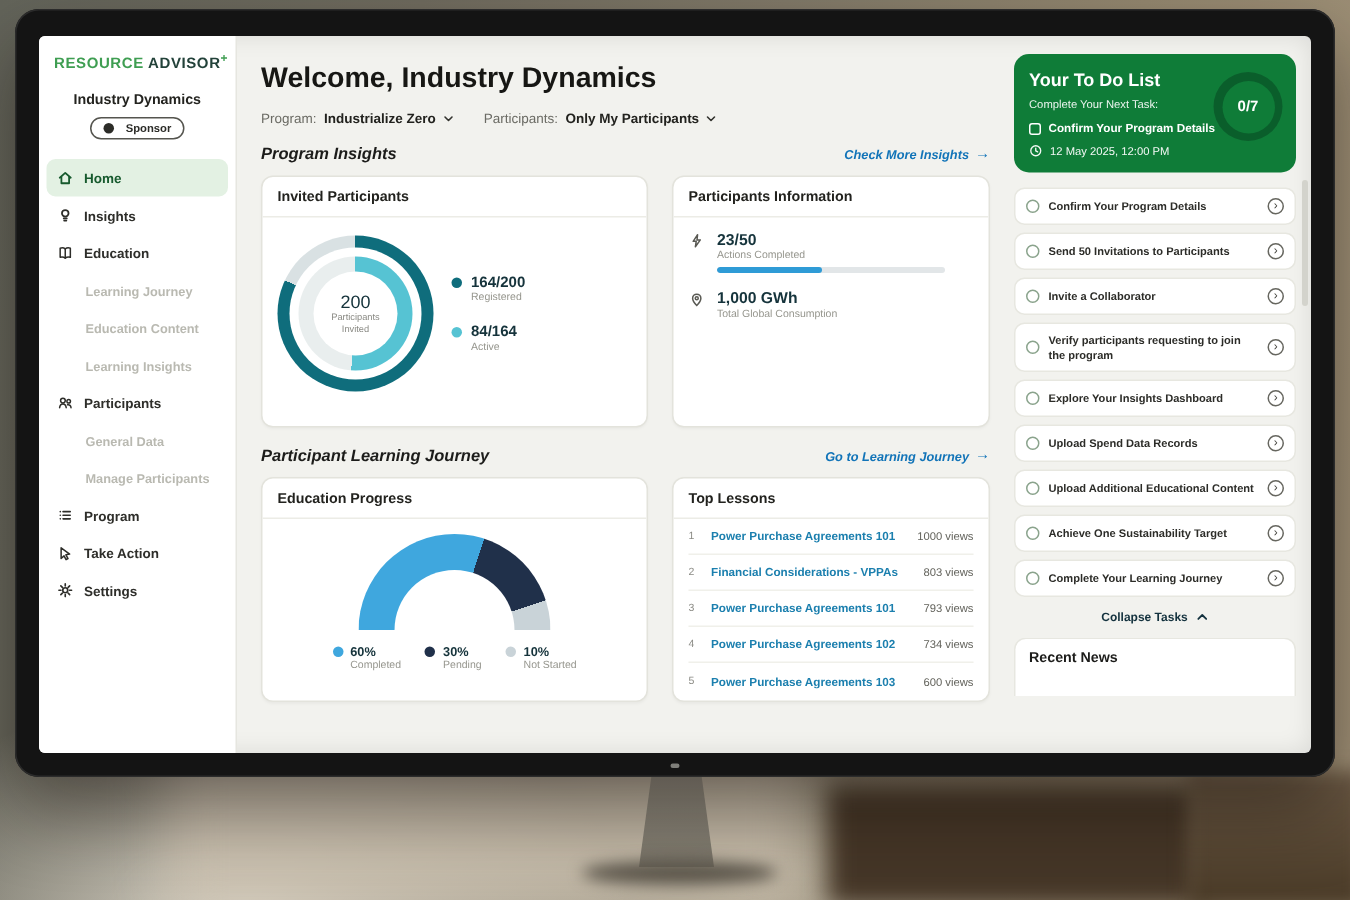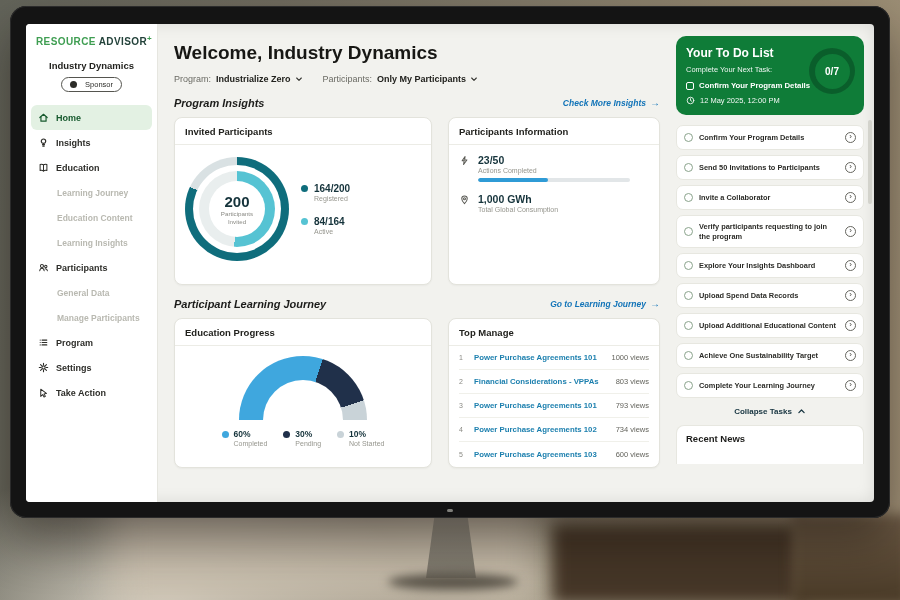--- a/index.html
+++ b/index.html
@@ -31,21 +31,21 @@
 
   
   .sidebar { position:absolute; left:0; top:0; bottom:0; width:132px; background:#fff;
     border-right:1px solid #e6e6e0; padding-top:10px; }
   .logo { padding:0 10px; font-size:10px; font-weight:bold; letter-spacing:.4px; white-space:nowrap; }
   .logo .lg1 { color:#3f9e52; }
   .logo .lg2 { color:#23423a; }
   .logo .lg3 { color:#3f9e52; font-size:8px; vertical-align:super; }
   .org { margin-top:13px; text-align:center; font-size:9.5px; font-weight:bold; color:#23231f; }
   .sponsor { margin:6px auto 0; width:max-content; display:flex; align-items:center; gap:8px;
-    border:1px solid #55554f; border-radius:9px; padding:2px 8px; font-size:7.5px; font-weight:normal; color:#2c2c28; }
+    border:1px solid #55554f; border-radius:9px; padding:2px 8px; font-size:7.5px; font-weight:bold; color:#2c2c28; }
   .sp-ico { width:7px; height:7px; border-radius:50%; background:#2c2c28; }
   .nav { margin-top:13px; }
   .nav-item { display:flex; align-items:center; gap:7px; height:25px; margin:0 5px; padding:0 7px;
     border-radius:6px; font-size:9px; font-weight:bold; color:#2e2e2a; cursor:pointer; }
   .nav-item svg { flex:none; }
   .nav-item.sub { padding-left:26px; font-size:8.5px; font-weight:600; color:#b9b9b1; }
   .nav-item.active { background:#e3f1e3; color:#175a2e; }
 
   
   .main { position:absolute; left:132px; top:0; right:200px; bottom:0; padding:12px 14px 0 16px; }
@@ -65,21 +65,21 @@
   .row1 .card { height:168px; }
   .row2 .card { height:150px; }
 
   
   .donut-wrap { display:flex; align-items:center; gap:12px; padding:12px 10px; }
   .donut { width:104px; height:104px; border-radius:50%; display:flex; align-items:center; justify-content:center; }
   .d-gap { width:88px; height:88px; border-radius:50%; background:#fff; display:flex; align-items:center; justify-content:center; }
   .d-inner { width:76px; height:76px; border-radius:50%; display:flex; align-items:center; justify-content:center; }
   .d-hole { width:56px; height:56px; border-radius:50%; background:#fff; display:flex; flex-direction:column;
     align-items:center; justify-content:center; text-align:center; }
-  .d-hole .cv { font-size:15px; font-weight:bold; color:#15333b; }
+  .d-hole .cv { font-size:12px; font-weight:normal; color:#15333b; }
   .d-hole .cl { font-size:6.2px; color:#8a8a84; width:46px; line-height:1.25; }
   .leg { display:flex; flex-direction:column; gap:14px; }
   .leg-item { display:flex; gap:6px; }
   .dot { width:7px; height:7px; border-radius:50%; margin-top:2px; flex:none; }
   .leg-v { font-size:10px; font-weight:bold; color:#15333b; }
   .leg-l { font-size:7px; color:#96968e; margin-top:1px; }
 
   
   .info-rows { padding:9px 10px; }
   .info-row { display:flex; gap:8px; margin-bottom:11px; }
@@ -207,31 +207,31 @@
         <div class="nav-item">
           <svg width="11" height="11" viewBox="0 0 12 12" fill="none" stroke="currentColor" stroke-width="1.2" stroke-linecap="round">
               <path d="M4.4 3.4h5.2M4.4 6h5.2M4.4 8.6h5.2"></path>
               <circle cx="2.4" cy="3.4" r=".6" fill="currentColor" stroke="none"></circle>
               <circle cx="2.4" cy="6" r=".6" fill="currentColor" stroke="none"></circle>
               <circle cx="2.4" cy="8.6" r=".6" fill="currentColor" stroke="none"></circle>
             </svg>
           <span>Program</span>
         </div>
         <div class="nav-item">
+          <svg width="11" height="11" viewBox="0 0 12 12" fill="none" stroke="currentColor" stroke-width="1.1" stroke-linejoin="round">
+              <path d="M3 2.4l6.2 4.6-2.7.5 1.5 2.7-1.4.8-1.5-2.7-2.1 1.9z"></path>
+            </svg>
+          <span>Take Action</span>
+        </div>
+        <div class="nav-item">
           <svg width="11" height="11" viewBox="0 0 12 12" fill="none" stroke="currentColor" stroke-width="1.2" stroke-linecap="round">
               <circle cx="6" cy="6" r="1.8"></circle>
               <path d="M6 1.4v1.5M6 9.1v1.5M1.4 6h1.5M9.1 6h1.5M2.8 2.8l1.1 1.1M8.1 8.1l1.1 1.1M9.2 2.8L8.1 3.9M3.9 8.1L2.8 9.2"></path>
             </svg>
           <span>Settings</span>
-        </div>
-        <div class="nav-item">
-          <svg width="11" height="11" viewBox="0 0 12 12" fill="none" stroke="currentColor" stroke-width="1.1" stroke-linejoin="round">
-              <path d="M3 2.4l6.2 4.6-2.7.5 1.5 2.7-1.4.8-1.5-2.7-2.1 1.9z"></path>
-            </svg>
-          <span>Take Action</span>
         </div>
       </nav>
     </aside>
 
     <main class="main">
       <h1>Welcome, Industry Dynamics</h1>
 
       <div class="filters">
         <div class="f-group">
           <span>Program:</span>
@@ -359,21 +359,21 @@
                 <span>
                   <div class="leg-v">10%</div>
                   <div class="leg-l">Not Started</div>
                 </span>
               </div>
             </div>
           </div>
         </div>
 
         <div class="card card-sm">
-          <h3>Top Manage</h3>
+          <h3>Top Lessons</h3>
           <div class="lessons">
             <div class="lesson">
               <span class="l-rank">1</span>
               <span class="l-title">Power Purchase Agreements 101</span>
               <span class="l-views">1000 views</span>
             </div>
             <div class="lesson">
               <span class="l-rank">2</span>
               <span class="l-title">Financial Considerations - VPPAs</span>
               <span class="l-views">803 views</span>

